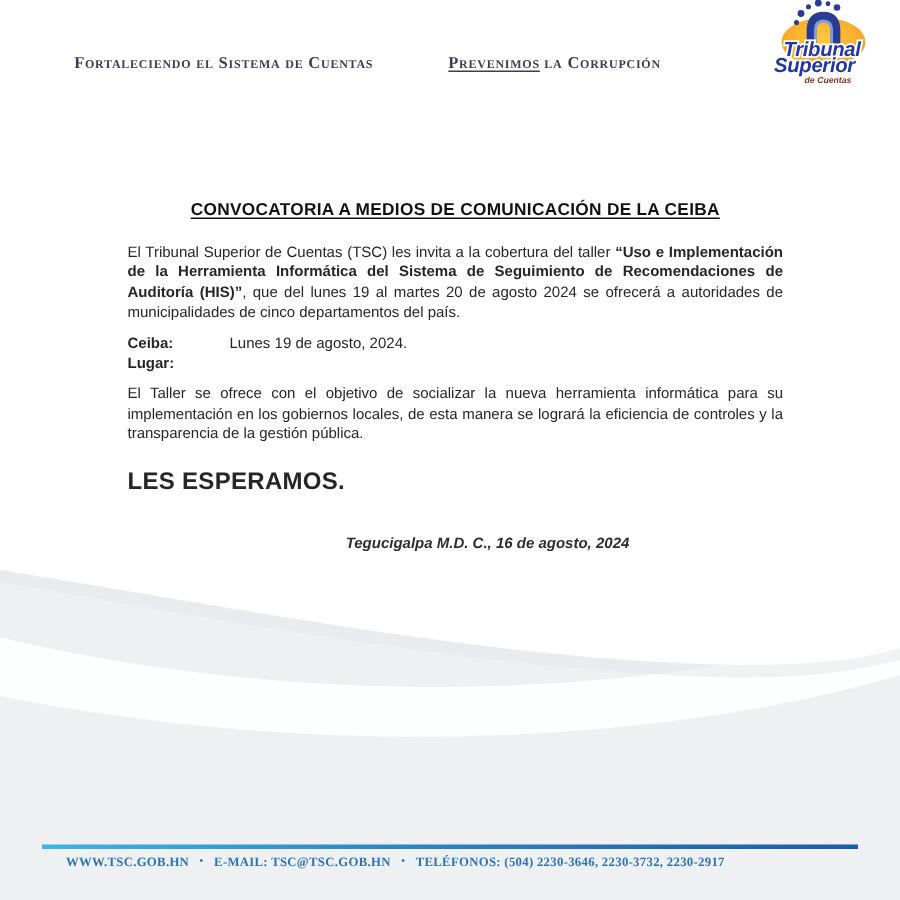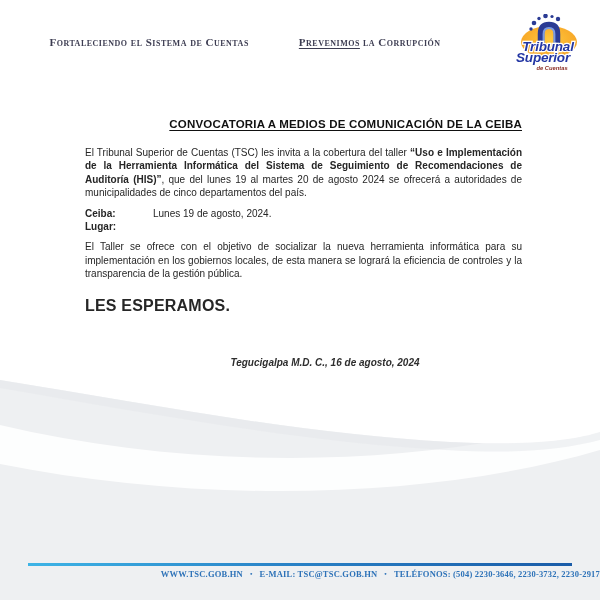--- a/index.html
+++ b/index.html
@@ -8,25 +8,25 @@
     overflow:hidden;font-family:"Liberation Sans",sans-serif;color:#262626;
   }
   
   .slogan{
     position:absolute;top:36px;left:0;width:490px;text-align:center;
     font-family:"Liberation Serif",serif;font-variant:small-caps;
     font-weight:700;font-size:11px;letter-spacing:.5px;color:#3d3d52;
     z-index:2;
   }
   .slogan .u{text-decoration:underline;text-underline-offset:2px;margin:0 3px;padding-left:47px;}
-  .logo{position:absolute;top:14px;left:501px;width:90px;height:60px;z-index:2;}
+  .logo{position:absolute;top:0;left:501px;width:90px;height:60px;z-index:2;}
   
   .content{position:absolute;left:85px;top:118px;width:437px;z-index:2;}
   .doc-title{
-    margin:0;text-align:right;font-size:11.5px;font-weight:700;color:#111;
+    margin:16px;text-align:center;font-size:11.5px;font-weight:700;color:#111;
     text-decoration:underline;text-underline-offset:2px;letter-spacing:.2px;
   }
   .para{margin:16px 0 0 0;font-size:10px;line-height:13.4px;text-align:justify;}
   .para.tight{margin-top:7px;}
   .b{font-weight:700;}
   .details{margin-top:7px;font-size:10px;line-height:13.4px;}
   .details .row{display:flex;}
   .details .lbl{font-weight:700;width:68px;flex:0 0 68px;}
   .closing{margin:16px 0 0 0;font-size:16px;font-weight:700;letter-spacing:.2px;}
   .dateline{
@@ -35,21 +35,21 @@
     font-style:italic;font-weight:700;font-size:10px;color:#2e2e2e;z-index:2;
   }
   
   .waves{position:absolute;left:0;top:370px;width:600px;height:230px;z-index:0;}
   
   .footer-line{
     position:absolute;left:28px;right:28px;top:563px;height:2.5px;z-index:3;
     background:linear-gradient(to right,#3db4e6,#2a84c8 45%,#1a5ca8);
   }
   .footer-text{
-    position:absolute;left:0;top:569px;width:100%;text-align:right;
+    position:absolute;left:0;top:569px;width:100%;text-align:left;
     padding-left:44px;box-sizing:border-box;z-index:3;
     font-family:"Liberation Serif",serif;font-weight:700;font-size:8.5px;
     letter-spacing:.2px;color:#2d72b8;white-space:nowrap;
   }
   .footer-text .sep{margin:0 7px;font-size:7px;vertical-align:1px;}
   
   .logo text{font-family:"Liberation Sans",sans-serif;font-style:italic;font-weight:800;}
 </style>
 </head>
 <body>

